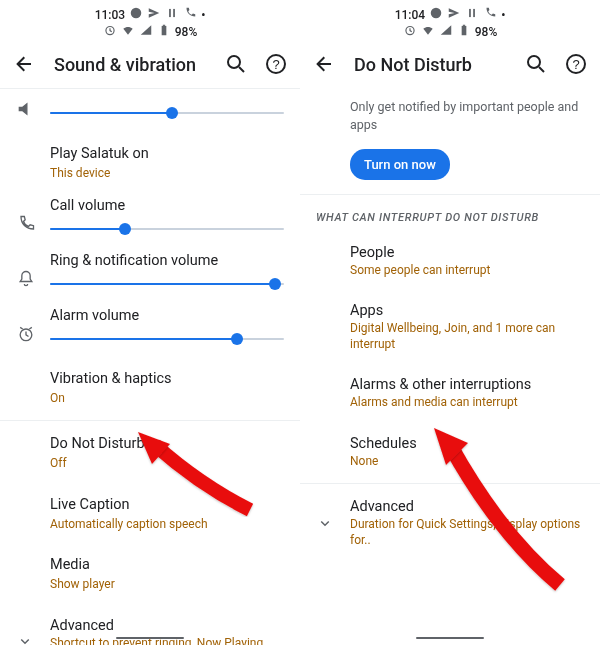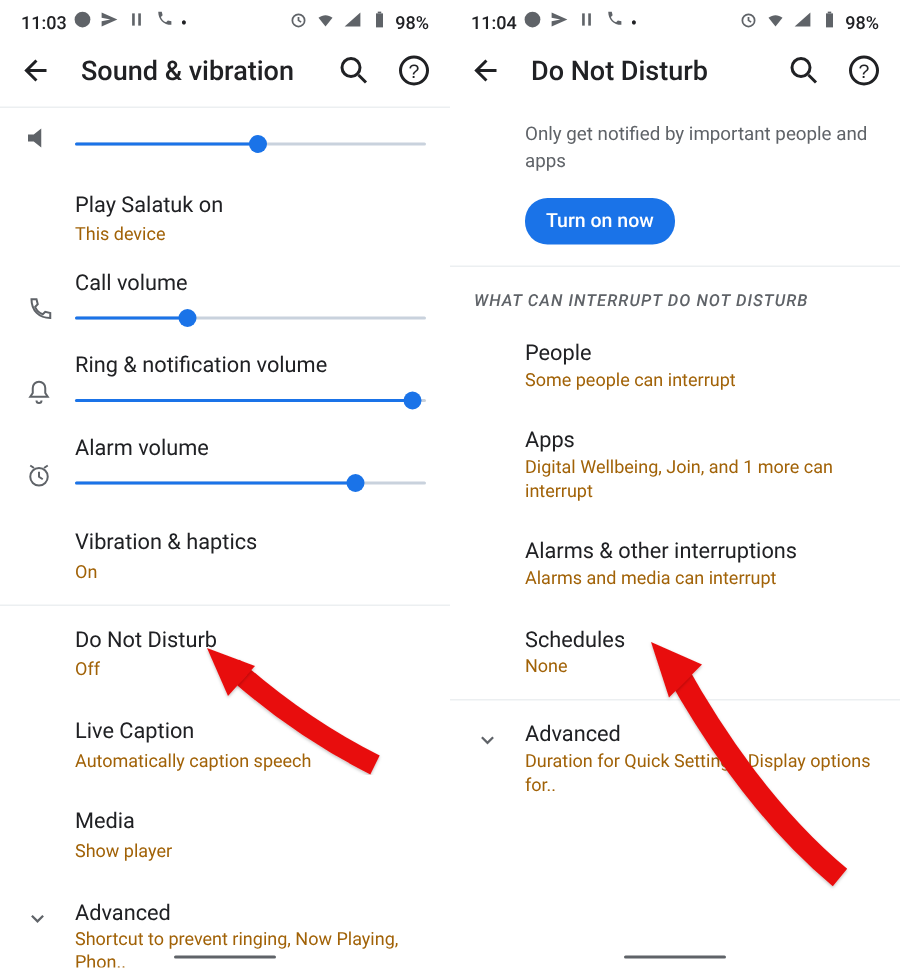--- a/index.html
+++ b/index.html
@@ -19,20 +19,21 @@
     position: relative;
     border-right: 0;
   }
   .statusbar {
     display: flex;
     justify-content: space-between;
     align-items: center;
     padding: 6px 14px 4px 14px;
     font-size: 12px;
     font-weight: 500;
+    flex-direction: column;
   }
   .statusbar .left, .statusbar .right { display:flex; align-items:center; gap:4px; }
   .statusbar svg { width:14px; height:14px; }
   .appbar {
     display: flex;
     align-items: center;
     padding: 8px 12px 12px 12px;
     border-bottom: 1px solid #eceff1;
     justify-content: center;
   }
@@ -54,21 +55,21 @@
   .item { padding: 12px 16px 12px 50px; }
   .item .label { margin-bottom:2px; }
   .catlabel { font-size:11px; letter-spacing:0.7px; color:#5f6368; padding: 14px 16px 8px 16px; font-weight:500;font-style:italic;}
   .intro { font-size:12.5px; color:#5f6368; padding: 10px 16px 4px 50px; line-height:1.4;}
   .turnon {
     display:inline-block; margin: 12px 0 12px 50px;
     background:#1a73e8; color:#fff; font-size:13px; font-weight:500;
     padding: 8px 14px; border-radius:15px;
   }
   .item2 { padding: 12px 16px 12px 50px; }
-  .advrow { display:flex; align-items:flex-start; padding: 12px 16px; }
+  .advrow { display:flex; align-items:center; padding: 12px 16px; }
   .advrow .chev { width:34px; display:flex; justify-content:flex-start; padding-top:3px;}
   .navline { position:absolute; bottom:6px; left:50%; transform:translateX(-50%); width:68px; height:2.5px; background:#5f6368; border-radius:2px;}
 
   
   .arrow-svg { position:absolute; pointer-events:none; }
 </style>
 </head>
 <body>
 
 <div class="screen">

